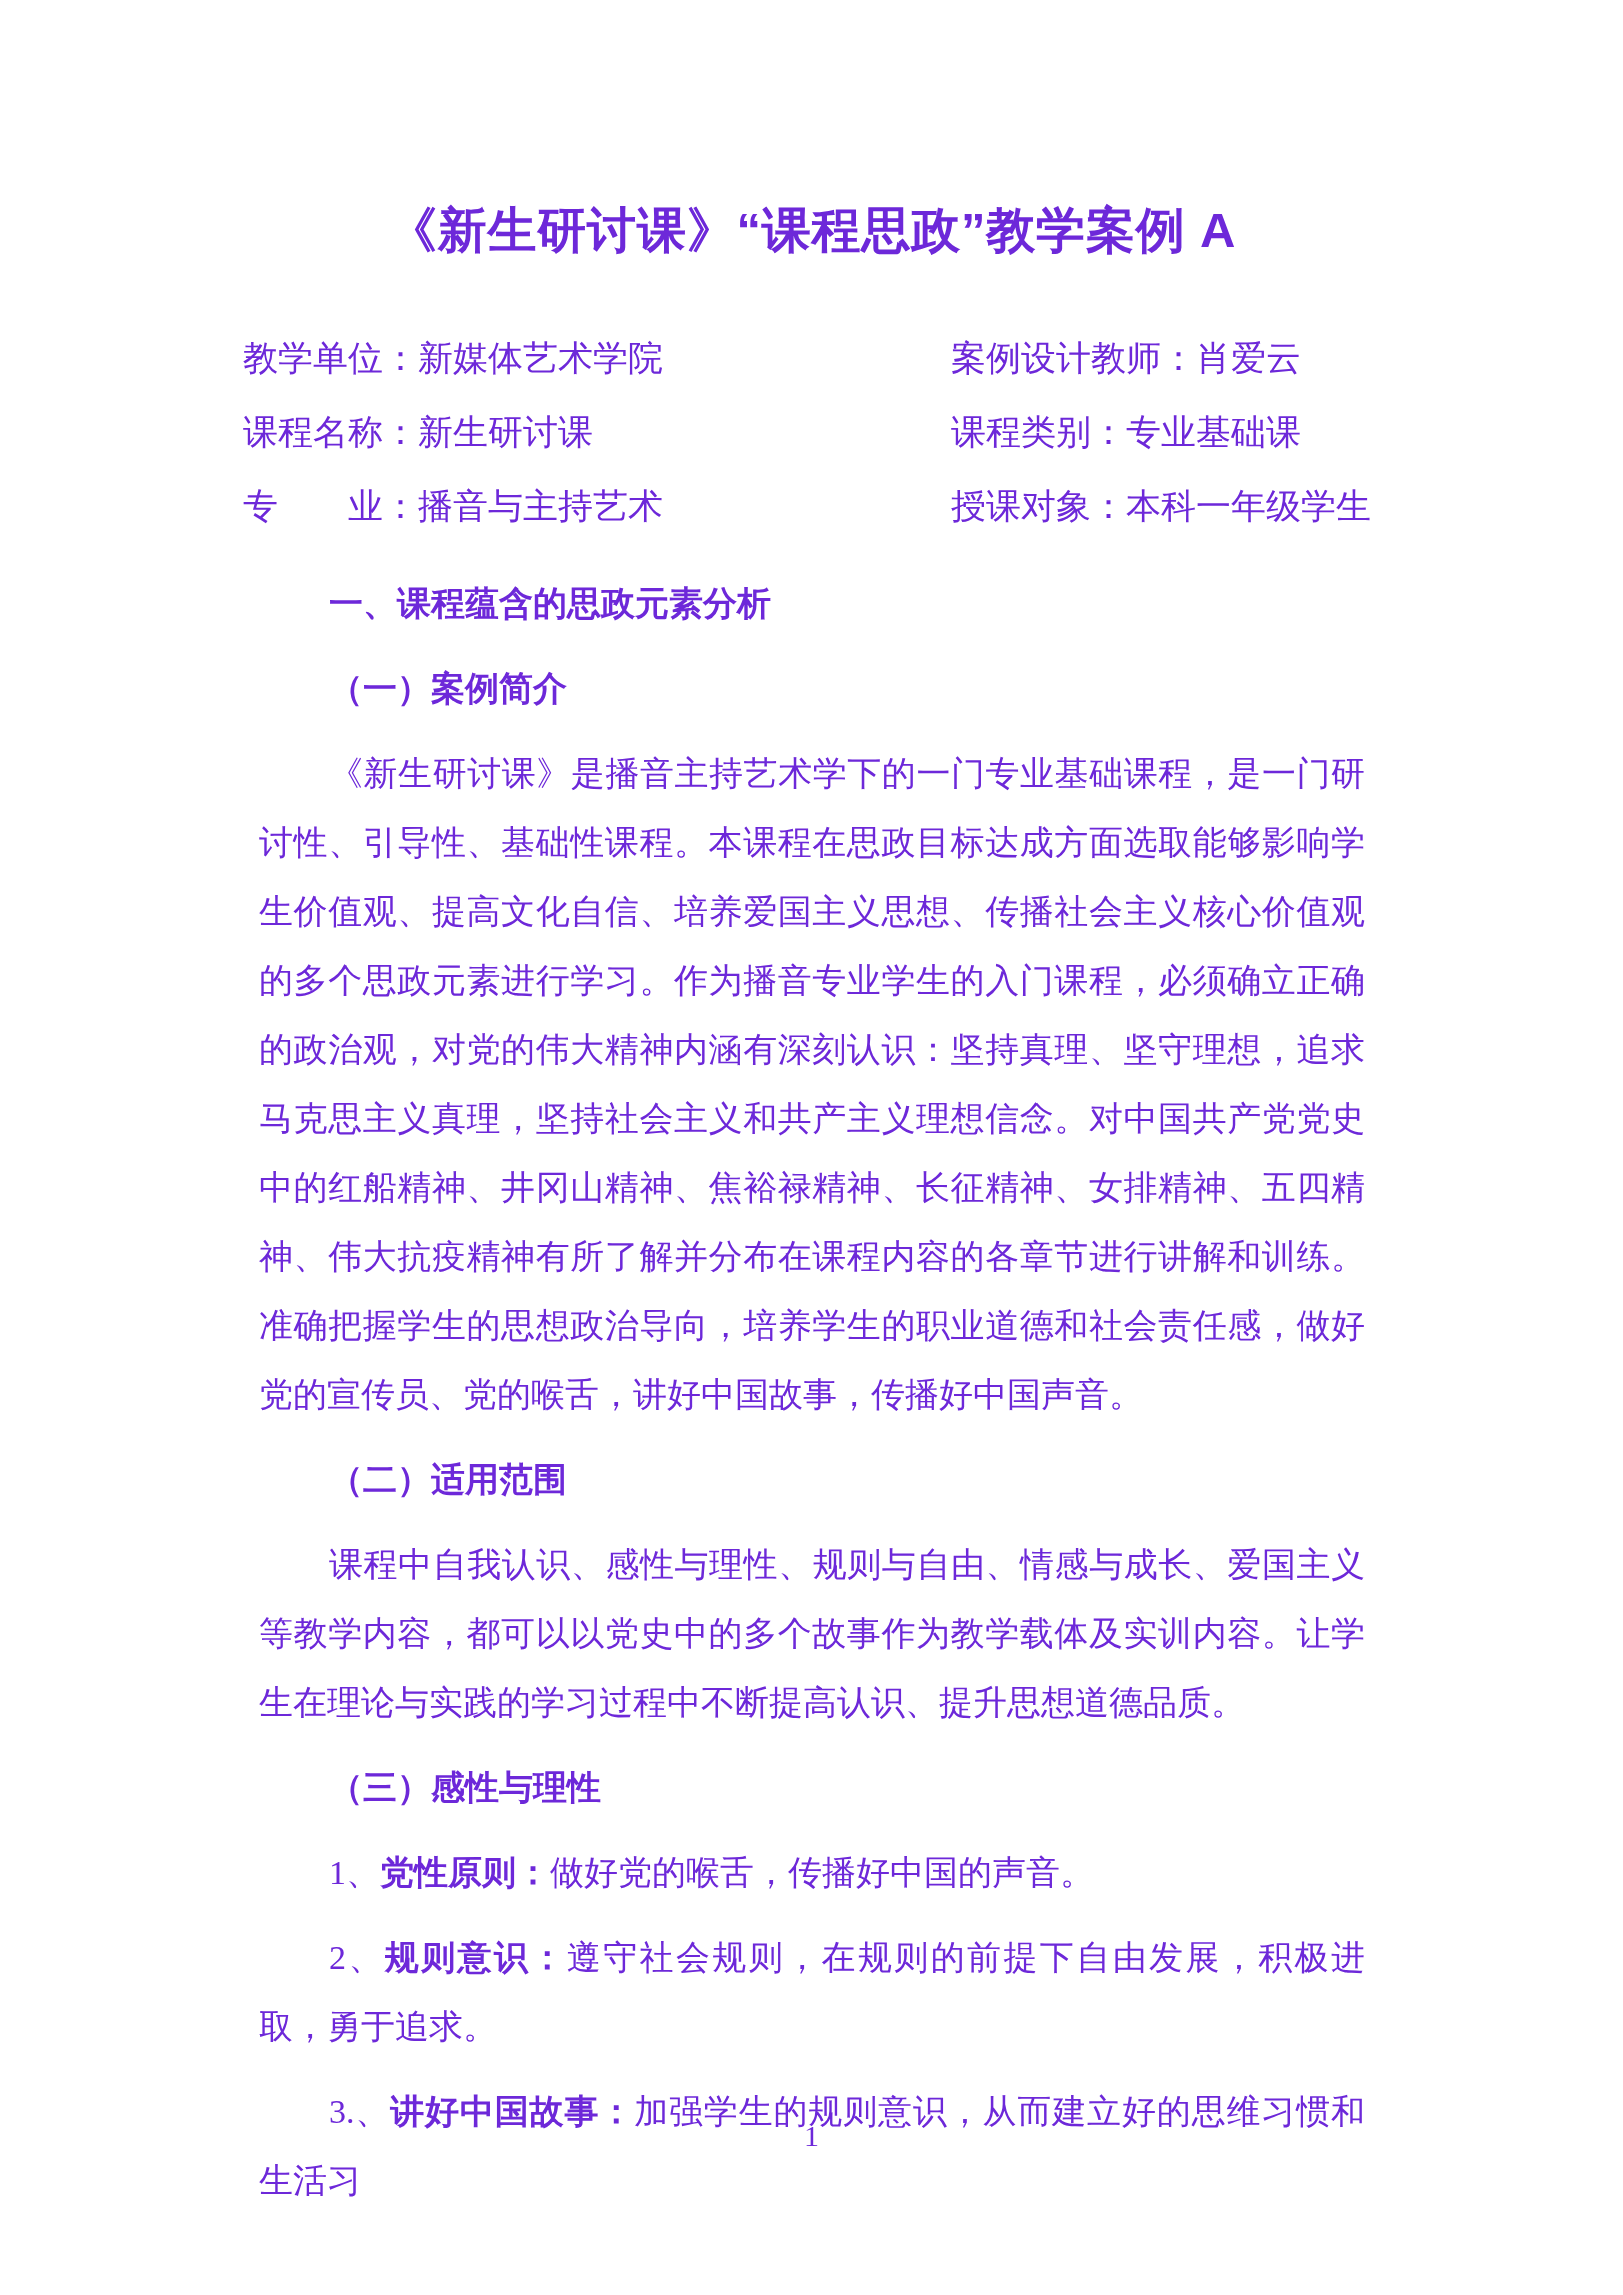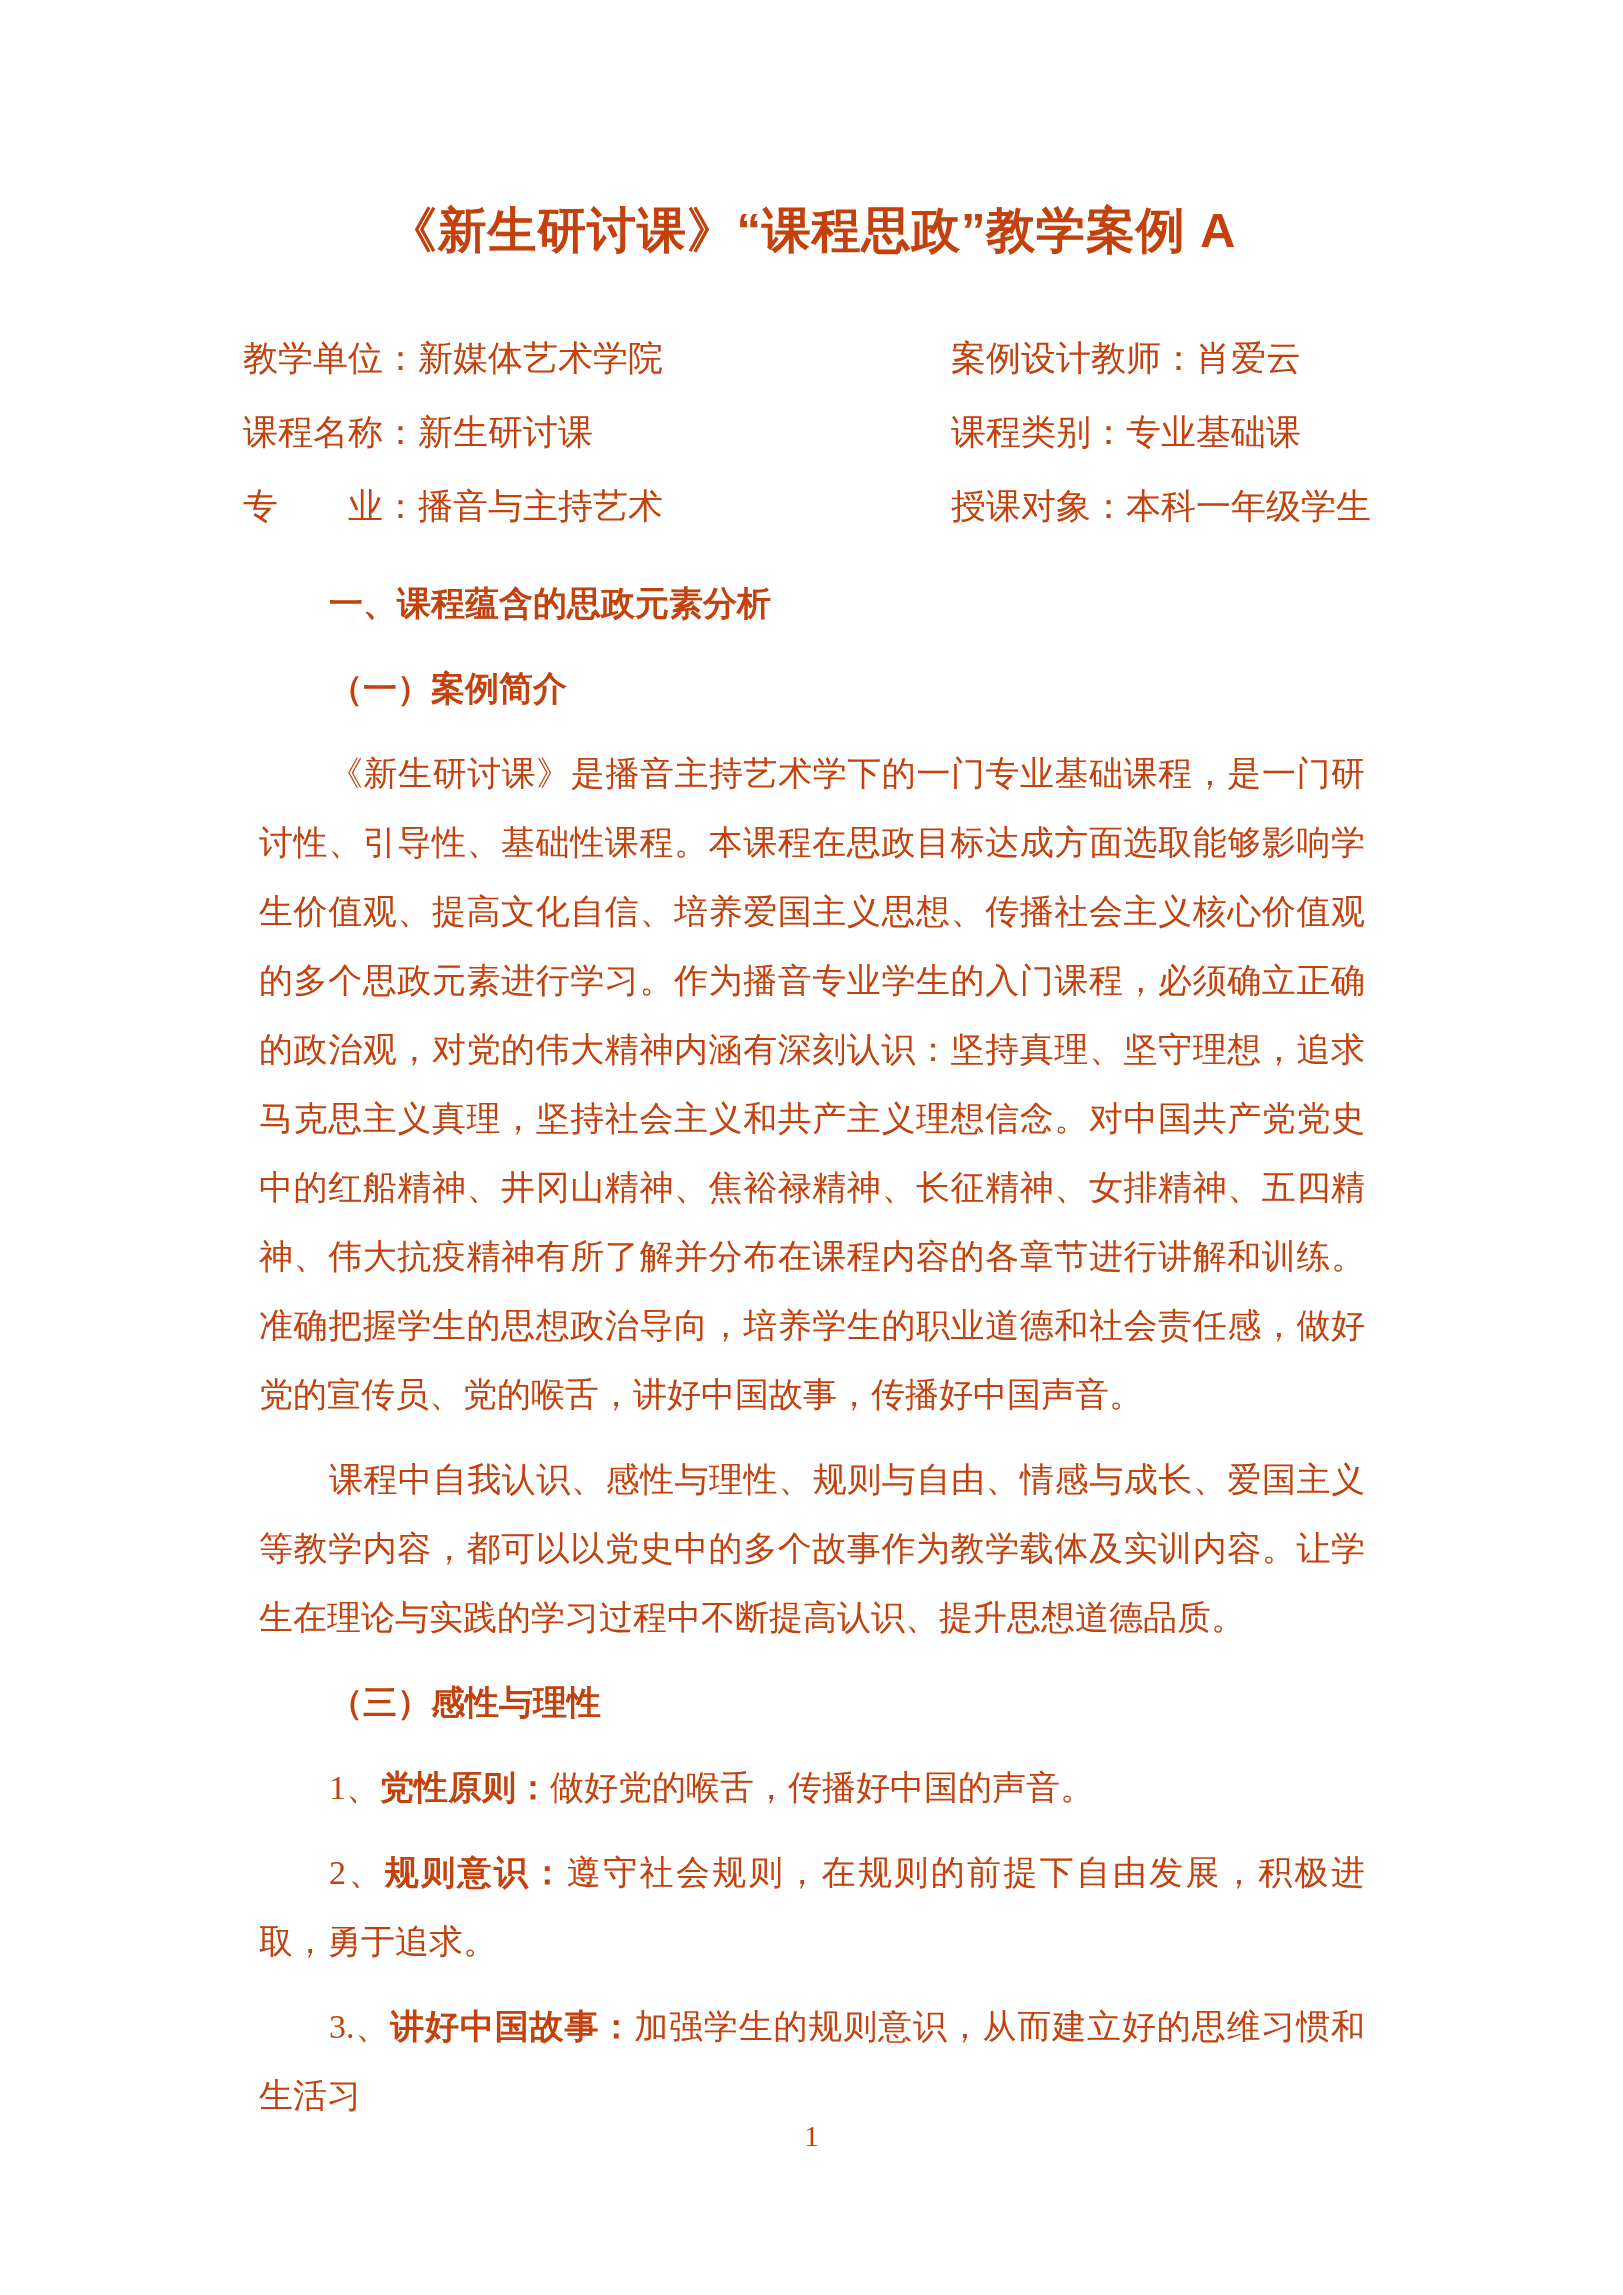--- a/index.html
+++ b/index.html
@@ -1,21 +1,21 @@
 <!DOCTYPE html>
 <html style="font-size:12.7px"><head>
 <meta charset="utf-8">
 <style>
   html, body { margin: 0; padding: 0; background: #ffffff; }
   .page {
     position: relative;
     width: 1623px;
     height: 2295px;
     background: #ffffff;
-    color: #c2410c;
+    color: #6d28d9;
     font-family: "Liberation Serif", "DejaVu Serif", serif;
     overflow: hidden;
   }
   .doc-title {
     position: absolute;
     top: 200px;
     left: 243px;
     width: 1138px;
     text-align: center;
     font-family: "Liberation Sans", "DejaVu Sans", sans-serif;
@@ -85,20 +85,21 @@
   </div>
 
   <div class="body-text">
 
     <p class="heading">一、课程蕴含的思政元素分析</p>
 
     <p class="heading">（一）案例简介</p>
 
     <p>《新生研讨课》是播音主持艺术学下的一门专业基础课程，是一门研讨性、引导性、基础性课程。本课程在思政目标达成方面选取能够影响学生价值观、提高文化自信、培养爱国主义思想、传播社会主义核心价值观的多个思政元素进行学习。作为播音专业学生的入门课程，必须确立正确的政治观，对党的伟大精神内涵有深刻认识：坚持真理、坚守理想，追求马克思主义真理，坚持社会主义和共产主义理想信念。对中国共产党党史中的红船精神、井冈山精神、焦裕禄精神、长征精神、女排精神、五四精神、伟大抗疫精神有所了解并分布在课程内容的各章节进行讲解和训练。准确把握学生的思想政治导向，培养学生的职业道德和社会责任感，做好党的宣传员、党的喉舌，讲好中国故事，传播好中国声音。</p>
 
+    <p class="heading">（二）适用范围</p>
 
 
     <p>课程中自我认识、感性与理性、规则与自由、情感与成长、爱国主义等教学内容，都可以以党史中的多个故事作为教学载体及实训内容。让学生在理论与实践的学习过程中不断提高认识、提升思想道德品质。</p>
 
     <p class="heading">（三）感性与理性</p>
 
     <p><span>1、</span><span class="lead-bold">党性原则：</span><span>做好党的喉舌，传播好中国的声音。</span></p>
 
     <p><span>2、</span><span class="lead-bold">规则意识：</span><span>遵守社会规则，在规则的前提下自由发展，积极进取，勇于追求。</span></p>
 

